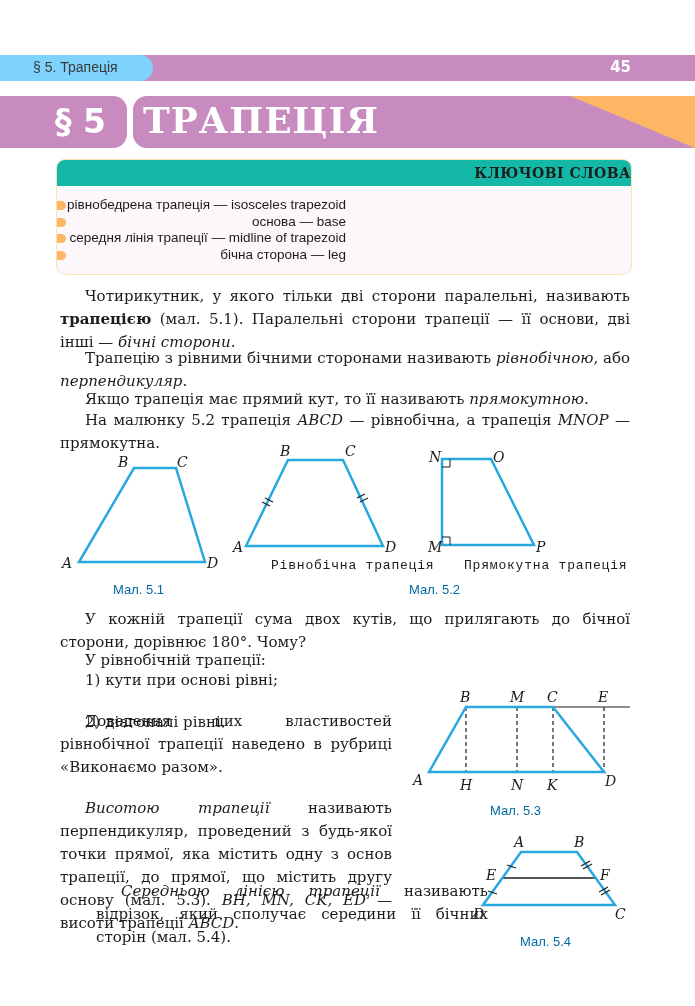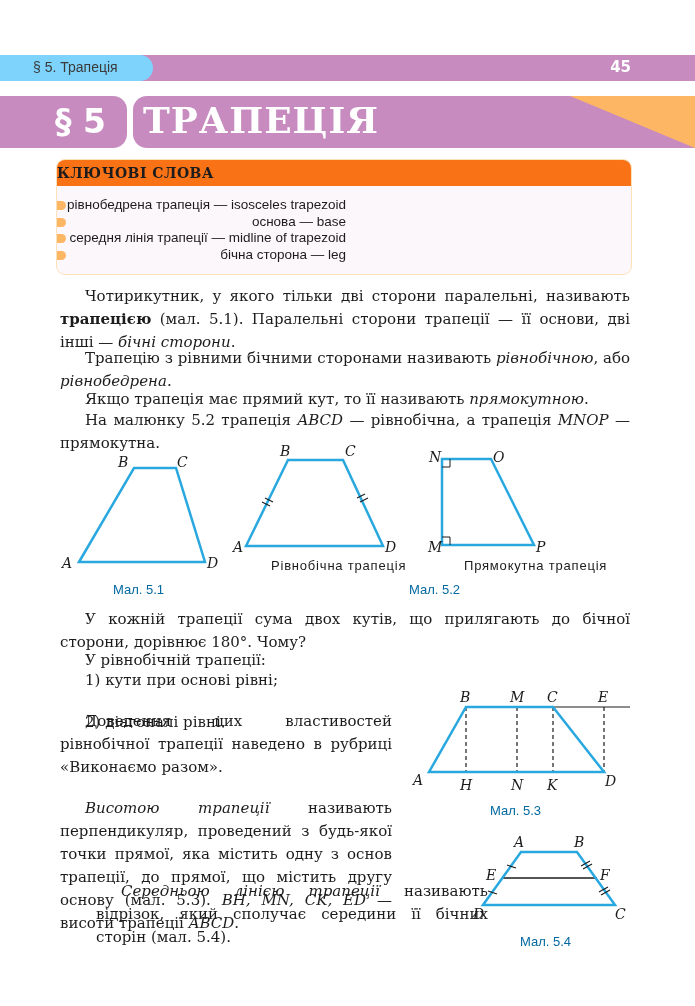--- a/index.html
+++ b/index.html
@@ -11,32 +11,32 @@
   .run-tab span{position:absolute;left:33px;top:4px;font-family:"Liberation Sans",sans-serif;font-size:14px;color:#3a3a3a;}
   .page-num{right:64px;top:58px;font-family:"DejaVu Sans",sans-serif;font-weight:bold;font-size:15px;color:#ffffff;}
   
   .sec-box{left:0;top:96px;width:127px;height:52px;background:#c78bbf;border-radius:0 14px 14px 0;}
   .sec-box span{position:absolute;left:55px;top:6px;font-family:"DejaVu Sans",sans-serif;font-weight:bold;font-size:33px;color:#ffffff;}
   .title-box{left:133px;top:96px;width:562px;height:52px;background:#c78bbf;border-radius:14px 0 0 14px;overflow:hidden;}
   .title-box span{position:absolute;left:10px;top:3px;font-family:"DejaVu Serif",serif;font-weight:bold;font-size:36px;color:#ffffff;letter-spacing:1px;}
   .title-tri{position:absolute;right:0;top:0;width:0;height:0;border-top:52px solid #fdb764;border-left:125px solid transparent;}
   
   .kw{left:56px;top:159px;width:574px;height:114px;border:1.5px solid #fde1b9;border-radius:9px;background:#fcf7fb;overflow:hidden;}
-  .kw-head{position:absolute;left:0;top:0;width:100%;height:26px;background:#f97316;text-align:left;}
+  .kw-head{position:absolute;left:0;top:0;width:100%;height:26px;background:#14b8a6;text-align:right;}
   .kw-head span{font-family:"DejaVu Serif",serif;font-weight:bold;font-size:14px;color:#1c1c1c;line-height:27px;letter-spacing:0.5px;}
   .kw-list{position:absolute;left:0;top:37px;margin:0;padding:0;list-style:none;}
   .kw-list li{position:relative;height:16.5px;padding-left:10px;font-family:"Liberation Sans",sans-serif;font-size:13.5px;line-height:16.5px;color:#1c1c1c;text-align:right;}
   .bullet{position:absolute;left:-1px;top:4px;width:10px;height:9px;background:#fdb764;border-radius:0 5px 5px 0;}
   
   .p{position:absolute;left:60px;width:570px;font-size:15px;line-height:23px;text-align:justify;}
   .p.ind{text-indent:25px;}
   .i{font-style:italic;}
   .b{font-weight:bold;}
   .cap{position:absolute;font-family:"Liberation Sans",sans-serif;font-size:13px;color:#0369a1;}
-  .fig-cap{position:absolute;font-family:Liberation Sans, sans-serif;font-size:13px;letter-spacing:0.8px;color:#1c1c1c;}
+  .fig-cap{position:absolute;font-family:Liberation Mono, monospace;font-size:13px;letter-spacing:0.8px;color:#1c1c1c;}
   svg text{font-family:"DejaVu Serif",serif;font-style:italic;font-size:14px;fill:#1c1c1c;}
 </style>
 </head>
 <body>
 
 <div class="abs run-bar"></div>
 <div class="abs run-tab">
     <span>§ 5. Трапеція</span>
   </div>
 <div class="abs page-num">45</div>
@@ -53,21 +53,21 @@
   <div class="kw-head"><span>КЛЮЧОВІ СЛОВА</span></div>
   <ul class="kw-list">
     <li><span class="bullet"></span><span>рівнобедрена трапеція — isosceles trapezoid</span></li>
     <li><span class="bullet"></span><span>основа — base</span></li>
     <li><span class="bullet"></span><span>середня лінія трапеції — midline of trapezoid</span></li>
     <li><span class="bullet"></span><span>бічна сторона — leg</span></li>
   </ul>
 </div>
 
 <div class="p ind" style="top:285px;"><span>Чотирикутник, у якого тільки дві сторони паралельні, називають </span><span class="b">трапецією</span><span> (мал. 5.1). Паралельні сторони трапеції — її основи, дві інші — </span><span class="i">бічні сторони</span><span>.</span></div>
-<div class="p ind" style="top:347px;"><span>Трапецію з рівними бічними сторонами називають </span><span class="i">рівнобічною</span><span>, або </span><span class="i">рівнобедрена</span><span>.</span></div>
+<div class="p ind" style="top:347px;"><span>Трапецію з рівними бічними сторонами називають </span><span class="i">рівнобічною</span><span>, або </span><span class="i">перпендикуляр</span><span>.</span></div>
 <div class="p ind" style="top:388px;"><span>Якщо трапеція має прямий кут, то її називають </span><span class="i">прямокутною</span><span>.</span></div>
 <div class="p ind" style="top:409px;"><span>На малюнку 5.2 трапеція </span><span class="i">ABCD</span><span> — рівнобічна, а трапеція </span><span class="i">MNOP</span><span> — прямокутна.</span></div>
 
 <svg class="abs" style="left:0;top:440px;" width="695" height="160">
   <g stroke="#29a8e0" stroke-width="2.5" fill="none">
     <polygon points="79,122 134,28 176,28 205,122"></polygon>
   </g>
   <text x="62" y="128">A</text>
   <text x="118" y="27">B</text>
   <text x="177" y="27">C</text>

